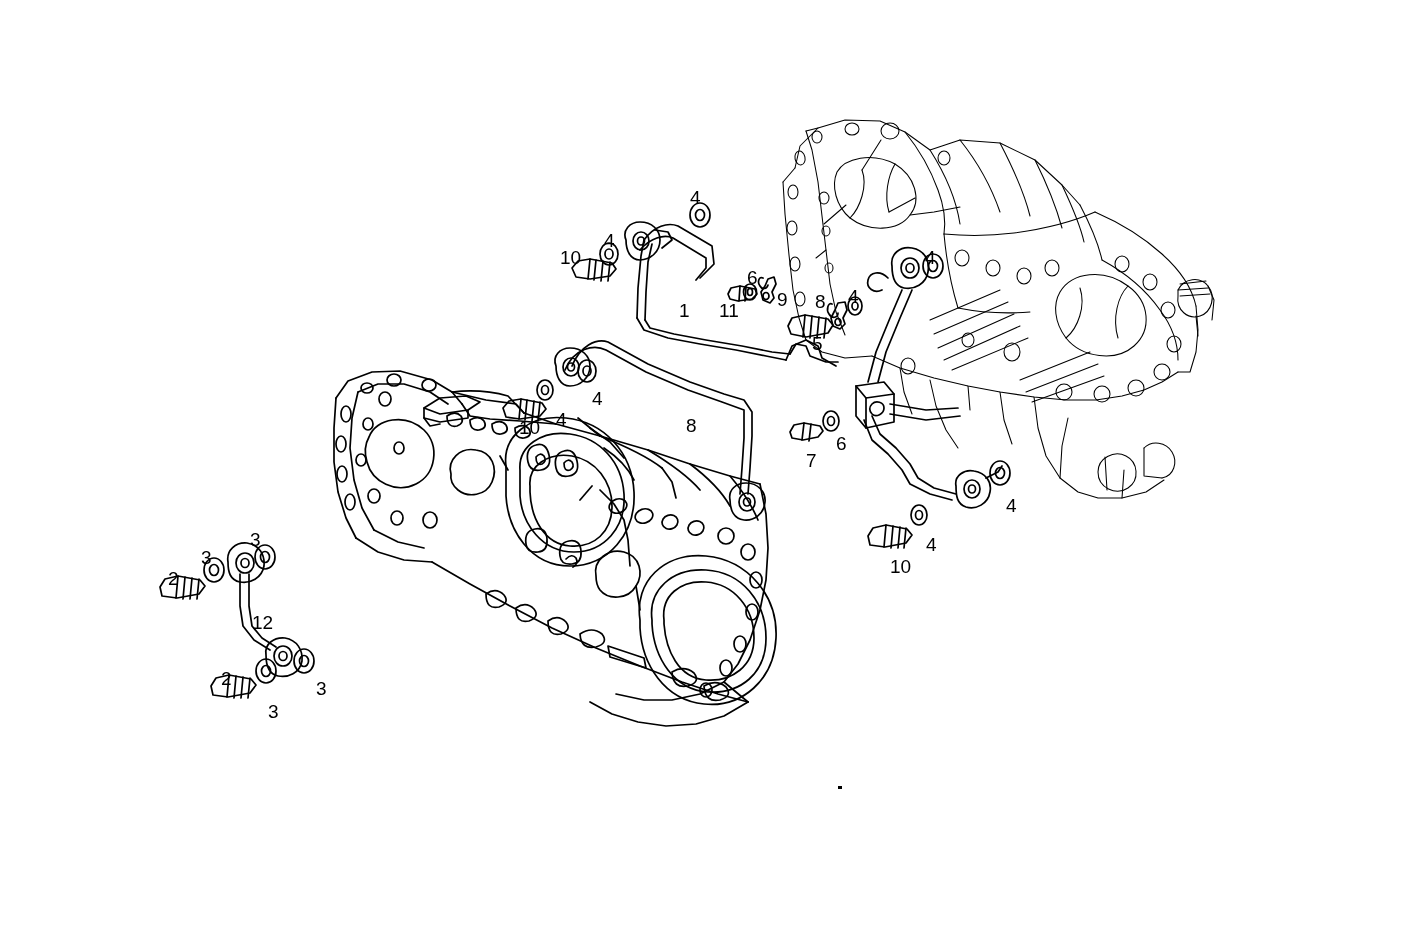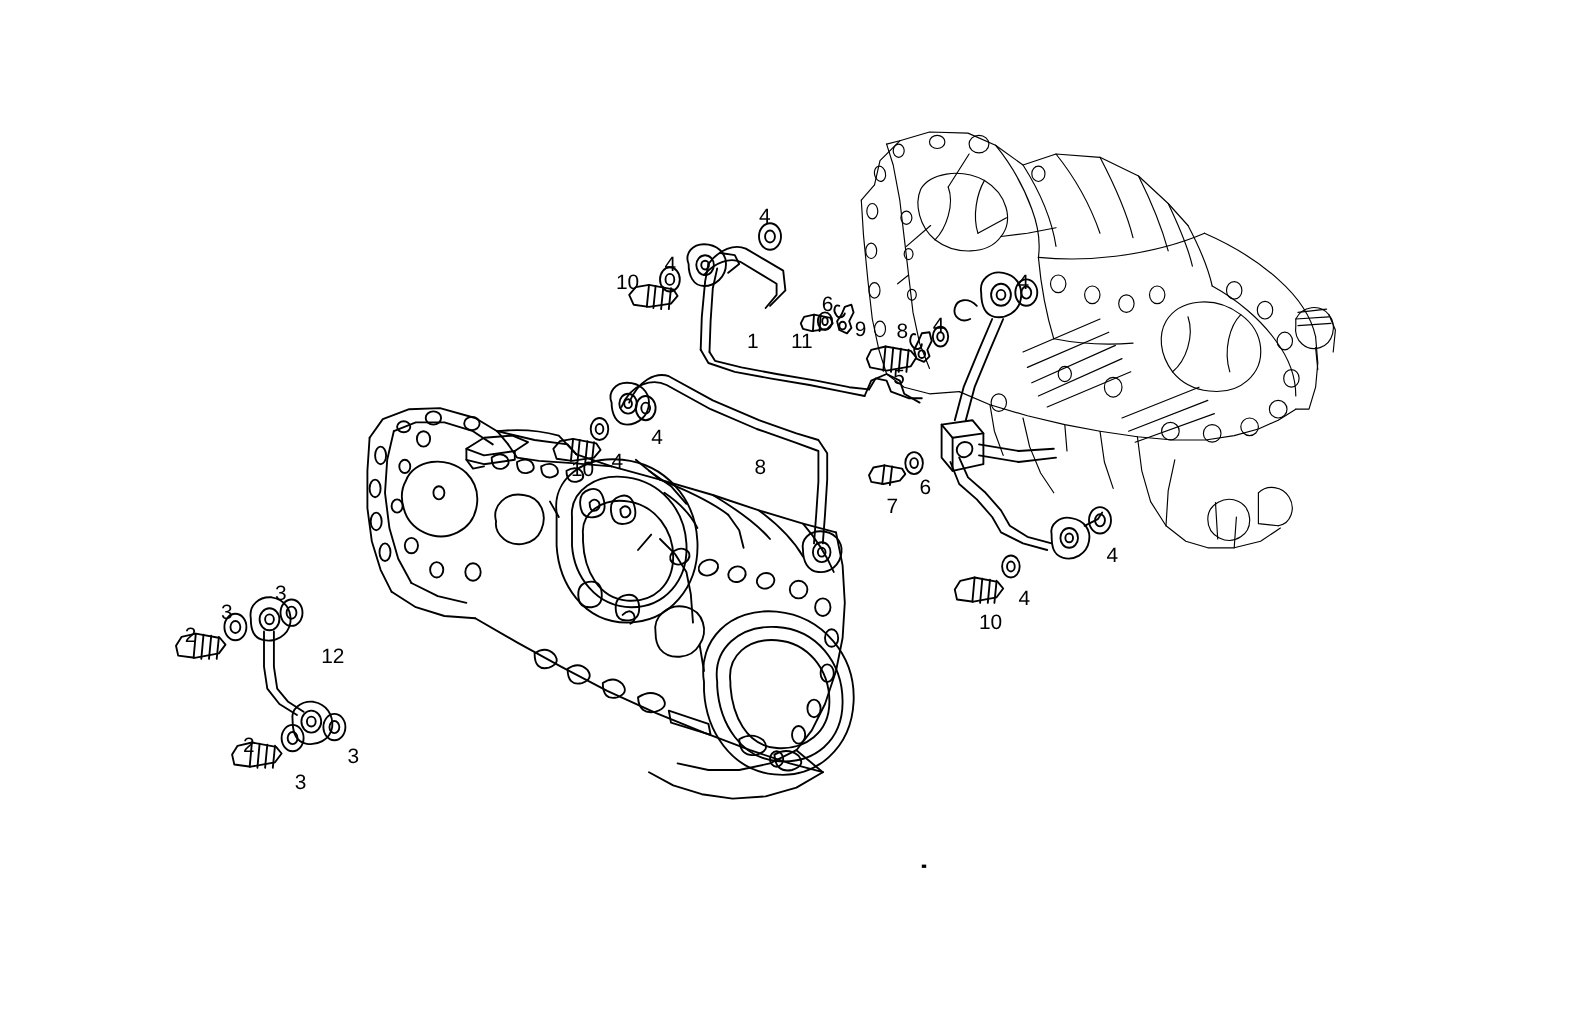--- a/index.html
+++ b/index.html
@@ -538,21 +538,21 @@
       <div class="callout" style="left: 519px; top: 418px;">10</div>
       <div class="callout" style="left: 686px; top: 416px;">8</div>
       <div class="callout" style="left: 836px; top: 434px;">6</div>
       <div class="callout" style="left: 806px; top: 451px;">7</div>
       <div class="callout" style="left: 1006px; top: 496px;">4</div>
       <div class="callout" style="left: 926px; top: 535px;">4</div>
       <div class="callout" style="left: 890px; top: 557px;">10</div>
       <div class="callout" style="left: 250px; top: 530px;">3</div>
       <div class="callout" style="left: 201px; top: 548px;">3</div>
       <div class="callout" style="left: 168px; top: 569px;">2</div>
-      <div class="callout" style="left: 252px; top: 588px; margin-left: 40px;">12</div>
+      <div class="callout" style="left: 252px; top: 613px;">12</div>
       <div class="callout" style="left: 316px; top: 679px;">3</div>
       <div class="callout" style="left: 221px; top: 669px;">2</div>
       <div class="callout" style="left: 268px; top: 702px;">3</div>
     </div>
   <div id="artifact-layer">
       <div class="speck" style="left: 838px; top: 786px;"></div>
     </div>
 
 </div>
 

